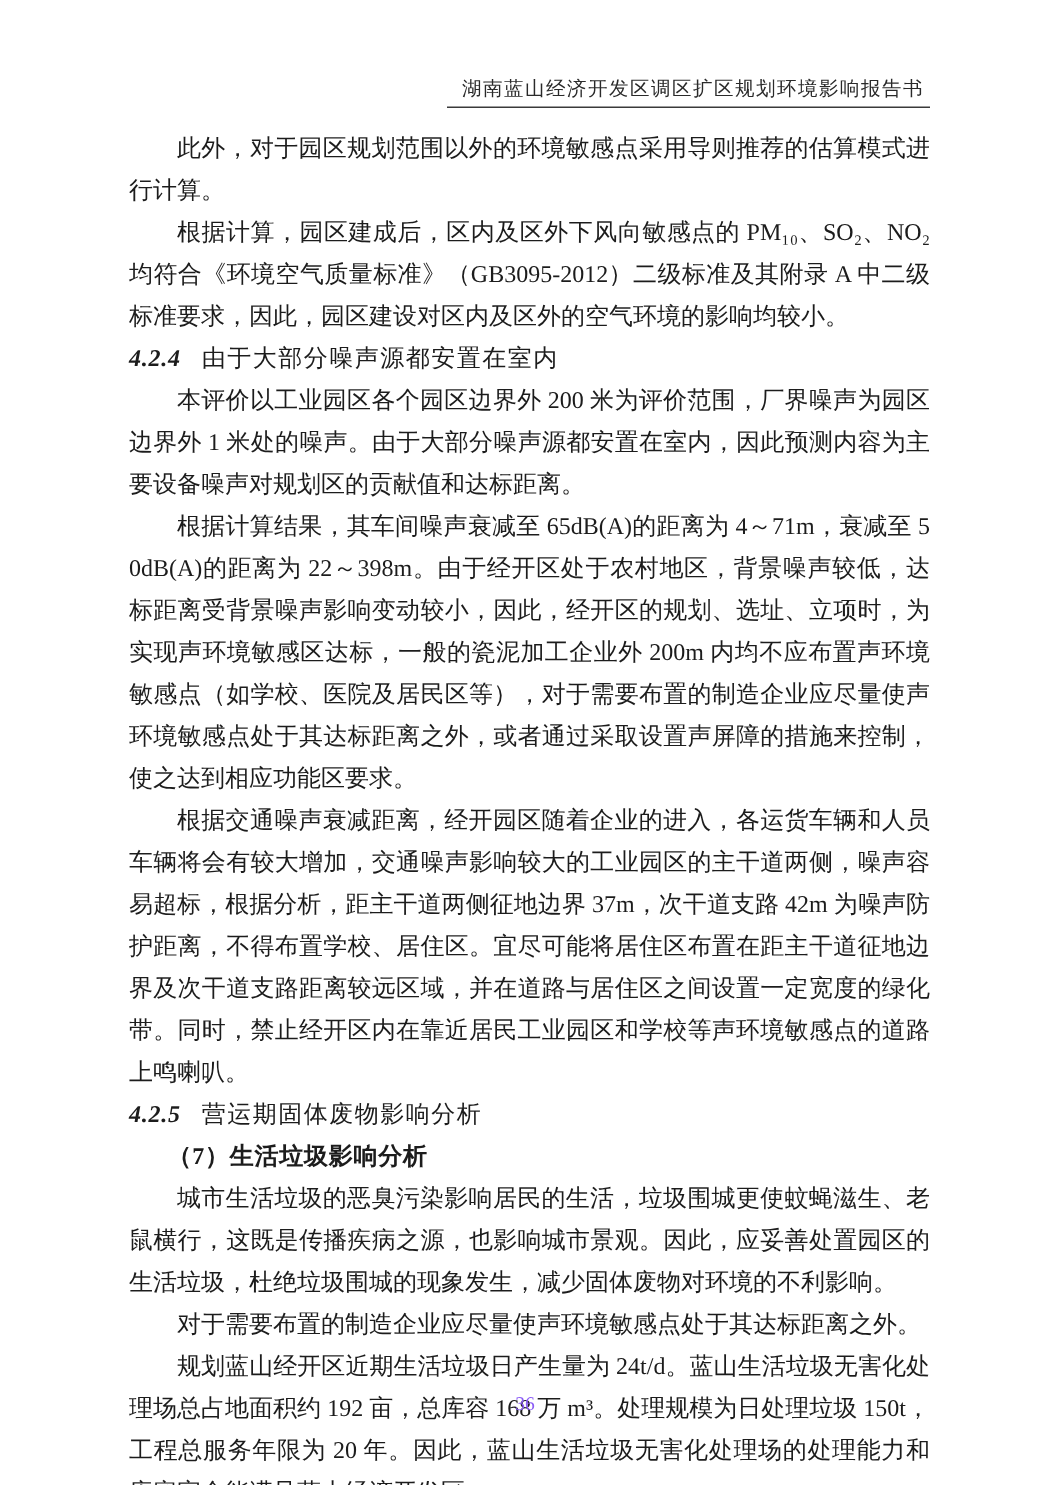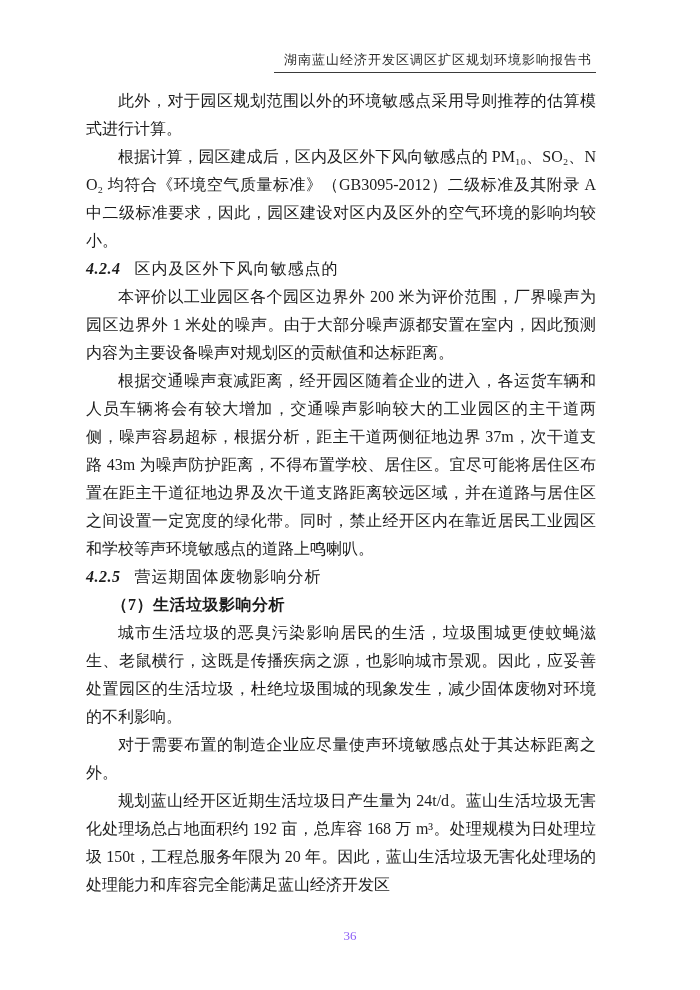--- a/index.html
+++ b/index.html
@@ -7,21 +7,21 @@
     width: 700px;
     background: #ffffff;
     font-family: "Liberation Serif", "DejaVu Serif", serif;
   }
   .page {
     position: relative;
     width: 700px;
     height: 990px;
     background: #ffffff;
     color: #1c1c1c;
-    padding: 50px 104px 0 86px;
+    padding: 50px 80px 0 86px;
   }
   
   .doc-header {
     text-align: right;
     margin-bottom: 14px;
   }
   .doc-header .header-text {
     display: inline-block;
     font-size: 13px;
     letter-spacing: 1px;
@@ -79,27 +79,28 @@
     <span class="header-text">湖南蓝山经济开发区调区扩区规划环境影响报告书</span>
   </div>
 
   <div class="doc-body">
 
     <p class="para">此外，对于园区规划范围以外的环境敏感点采用导则推荐的估算模式进行计算。</p>
 
     <p class="para">根据计算，园区建成后，区内及区外下风向敏感点的 PM₁₀、SO₂、NO₂ 均符合《环境空气质量标准》（GB3095-2012）二级标准及其附录 A 中二级标准要求，因此，园区建设对区内及区外的空气环境的影响均较小。</p>
 
     <p class="section-heading">
-      <span class="sec-num">4.2.4</span><span class="sec-title">区内及区外下风向敏感点的</span>
+      <span class="sec-num">4.2.4</span><span class="sec-title">由于大部分噪声源都安置在室内</span>
     </p>
 
     <p class="para">本评价以工业园区各个园区边界外 200 米为评价范围，厂界噪声为园区边界外 1 米处的噪声。由于大部分噪声源都安置在室内，因此预测内容为主要设备噪声对规划区的贡献值和达标距离。</p>
 
+    <p class="para">根据计算结果，其车间噪声衰减至 65dB(A)的距离为 4～71m，衰减至 50dB(A)的距离为 22～398m。由于经开区处于农村地区，背景噪声较低，达标距离受背景噪声影响变动较小，因此，经开区的规划、选址、立项时，为实现声环境敏感区达标，一般的瓷泥加工企业外 200m 内均不应布置声环境敏感点（如学校、医院及居民区等），对于需要布置的制造企业应尽量使声环境敏感点处于其达标距离之外，或者通过采取设置声屏障的措施来控制，使之达到相应功能区要求。</p>
 
-    <p class="para">根据交通噪声衰减距离，经开园区随着企业的进入，各运货车辆和人员车辆将会有较大增加，交通噪声影响较大的工业园区的主干道两侧，噪声容易超标，根据分析，距主干道两侧征地边界 37m，次干道支路 43m 为噪声防护距离，不得布置学校、居住区。宜尽可能将居住区布置在距主干道征地边界及次干道支路距离较远区域，并在道路与居住区之间设置一定宽度的绿化带。同时，禁止经开区内在靠近居民工业园区和学校等声环境敏感点的道路上鸣喇叭。</p>
+    <p class="para">根据交通噪声衰减距离，经开园区随着企业的进入，各运货车辆和人员车辆将会有较大增加，交通噪声影响较大的工业园区的主干道两侧，噪声容易超标，根据分析，距主干道两侧征地边界 37m，次干道支路 42m 为噪声防护距离，不得布置学校、居住区。宜尽可能将居住区布置在距主干道征地边界及次干道支路距离较远区域，并在道路与居住区之间设置一定宽度的绿化带。同时，禁止经开区内在靠近居民工业园区和学校等声环境敏感点的道路上鸣喇叭。</p>
 
     <p class="section-heading">
       <span class="sec-num">4.2.5</span><span class="sec-title">营运期固体废物影响分析</span>
     </p>
 
     <p class="sub-heading">（7）生活垃圾影响分析</p>
 
     <p class="para">城市生活垃圾的恶臭污染影响居民的生活，垃圾围城更使蚊蝇滋生、老鼠横行，这既是传播疾病之源，也影响城市景观。因此，应妥善处置园区的生活垃圾，杜绝垃圾围城的现象发生，减少固体废物对环境的不利影响。</p>
 
     <p class="para">对于需要布置的制造企业应尽量使声环境敏感点处于其达标距离之外。</p>

